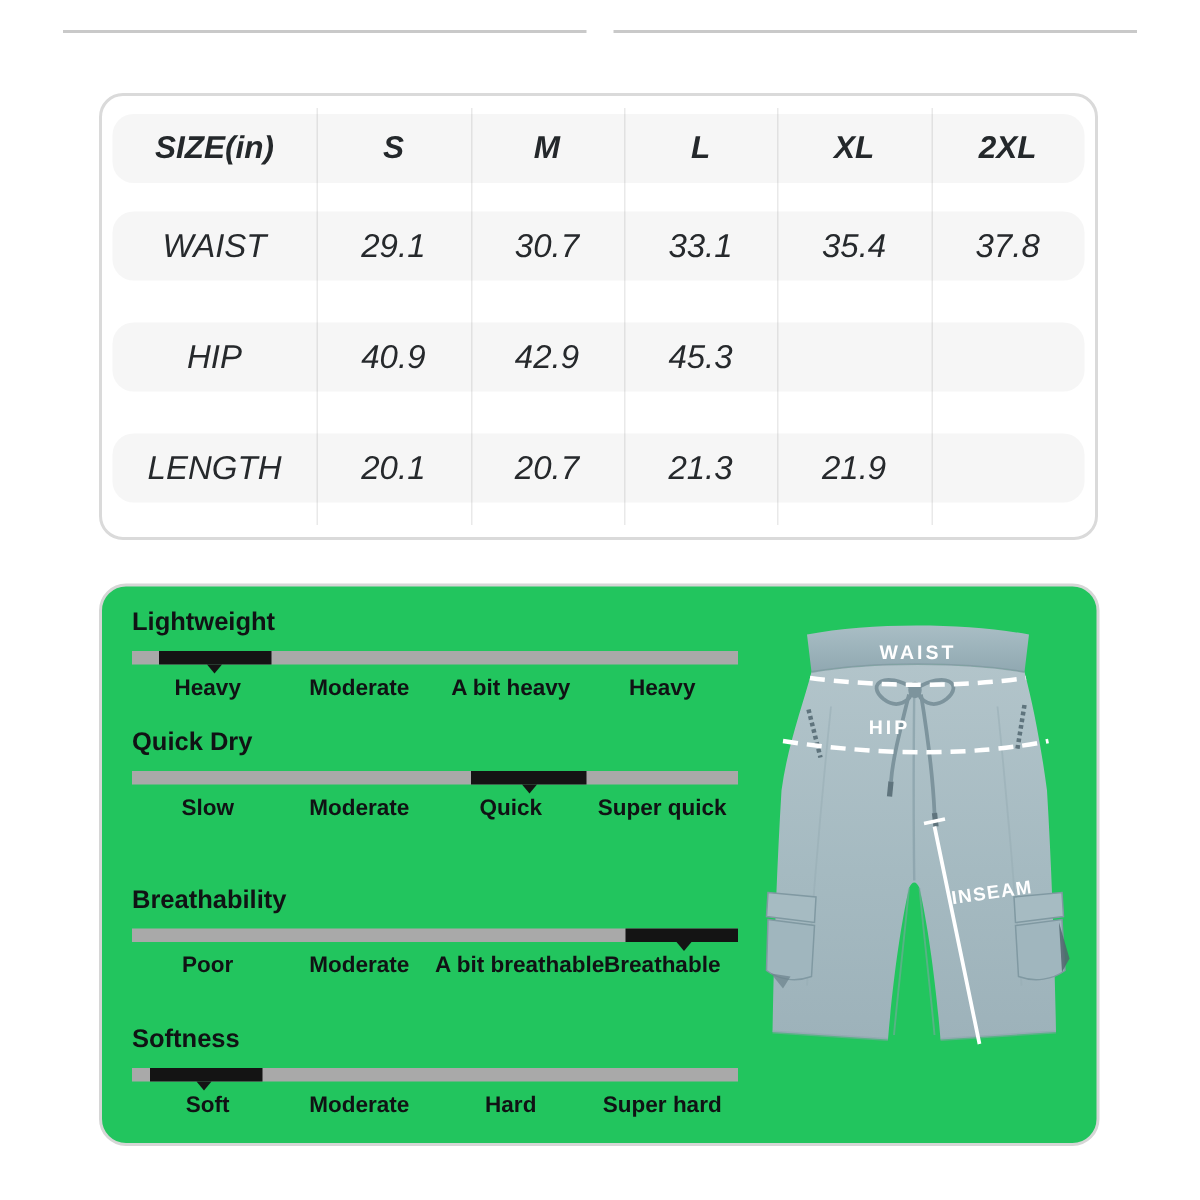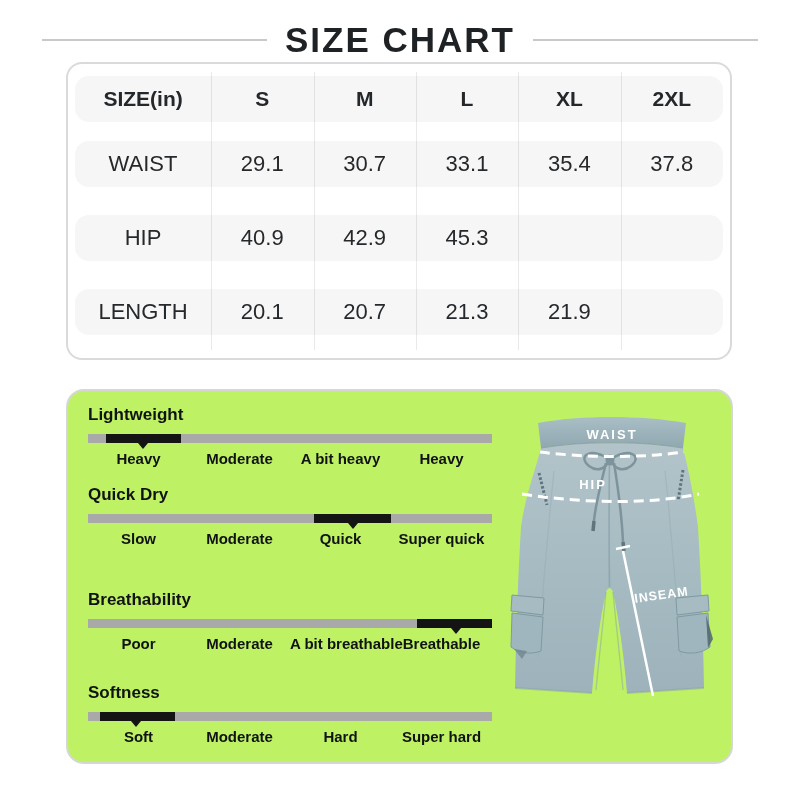--- a/index.html
+++ b/index.html
@@ -13,48 +13,47 @@
   .title{font-size:35px;font-weight:700;letter-spacing:2px;color:#1e2225;white-space:nowrap;}
 
   
   .table-frame{position:absolute;left:66px;top:62px;width:662px;height:294px;
     border:2px solid #dadada;border-radius:16px;background:#fff;}
   .vsep{position:absolute;top:8px;bottom:8px;width:1px;background:#e9e9e9;}
   .vsep.s0{left:143px}.vsep.s1{left:246px}.vsep.s2{left:348px}.vsep.s3{left:450px}.vsep.s4{left:553px}
   .trow{position:absolute;left:7px;width:648px;height:46px;display:flex;align-items:center;
     background:rgba(122,122,130,0.07);border-radius:14px;}
   .trow.r0{top:12px}.trow.r1{top:77px}.trow.r2{top:151px}.trow.r3{top:225px}
-  .cell{display:flex;justify-content:center;align-items:center;font-size:22px;}
+  .cell{display:flex;justify-content:center;align-items:center;font-size:22px;font-style:italic;}
   .cell.c0{width:21%;}
   .cell.cn{width:15.8%;}
   .trow.head .cell{font-weight:700;font-size:21px;color:#24282b;}
 
   
   .features-frame{position:absolute;left:66px;top:389px;width:663px;height:371px;
-    border:2px solid #d6d6d6;border-radius:18px;background:#bef264;}
+    border:2px solid #d6d6d6;border-radius:18px;background:#22c55e;}
   .feature{position:absolute;left:20px;width:404px;}
   .feature.f0{top:14px}.feature.f1{top:94px}.feature.f2{top:199px}.feature.f3{top:292px}
   .fname{font-size:17px;font-weight:700;color:#101214;margin-bottom:9px;}
   .fbar{position:relative;height:9px;background:#a9a9a9;}
   .fseg{position:absolute;top:0;height:9px;background:#141414;}
   .fmarker{position:absolute;top:9px;width:0;height:0;border-left:5px solid transparent;
     border-right:5px solid transparent;border-top:6px solid #141414;transform:translateX(-50%);}
   .flevels{display:flex;margin-top:7px;}
   .flevel{width:25%;text-align:center;font-weight:700;font-size:15px;white-space:nowrap;color:#101214;}
 
   
   .shorts{position:absolute;left:424px;top:8px;width:235px;height:322px;}
   .shorts svg{display:block;width:235px;height:322px;}
 </style>
 </head>
 <body>
 
 <div class="hdr">
   <div class="hline"></div>
-  <div class="title">SIZE CHART</div>
   <div class="hline"></div>
 </div>
 
 <div class="table-frame">
   <div class="vsep s0"></div>
   <div class="vsep s1"></div>
   <div class="vsep s2"></div>
   <div class="vsep s3"></div>
   <div class="vsep s4"></div>
 

